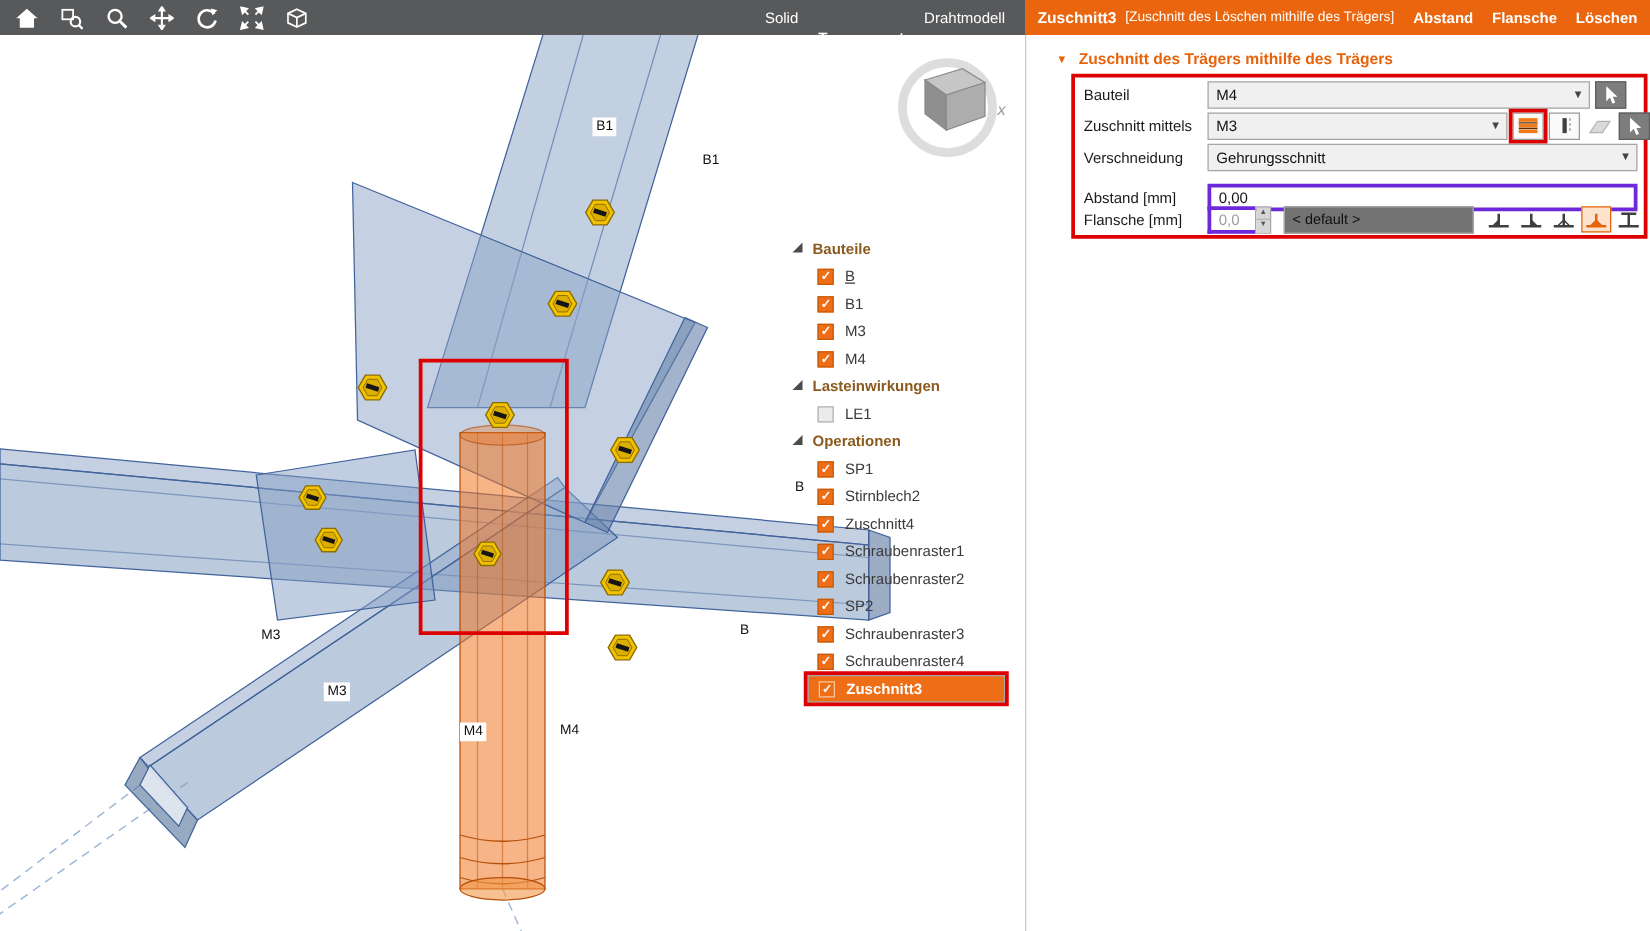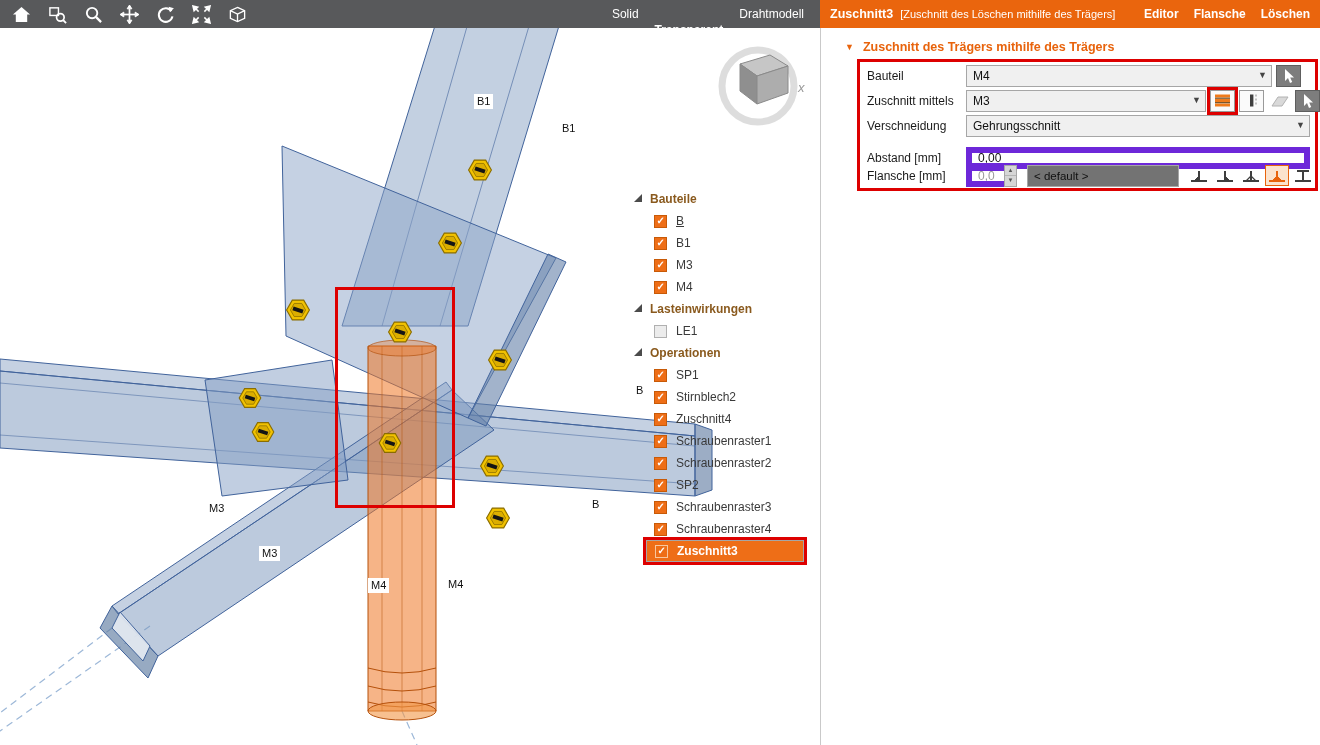--- a/index.html
+++ b/index.html
@@ -52,21 +52,21 @@
            border-left:1px solid #c9c9c9; }
   .sec-head { position:absolute; left:24px; top:12px; display:flex; align-items:center; cursor:pointer; }
   .sec-tri { color:#e8630c; font-size:9px; margin-right:9px; }
   .sec-title { color:#e8630c; font-weight:bold; font-size:12.5px; }
 
   .prow { position:absolute; left:46px; height:23px; display:flex; align-items:center; }
   .plabel { width:99px; font-size:12px; color:#1a1a1a; flex:none; }
   .sel { height:22px; background:#f0f0f0; border:1px solid #a6a6a6; display:flex; align-items:center;
          padding:0 18px 0 6px; font-size:12px; color:#111; position:relative; cursor:pointer; flex:none; }
   .sel .arr { position:absolute; right:4px; top:4px; font-size:9px; color:#444; }
-  .inp { height:22px; border:6px solid #6d28d9; background:#fff; font-size:12px; padding:0 6px;
+  .inp { height:22px; border:3px solid #6d28d9; background:#fff; font-size:12px; padding:0 6px;
          font-family:"Liberation Sans", sans-serif; color:#111; flex:none; }
   .inp.mini { width:38px; color:#9b9b9b; border-right:none; }
   .stepper { width:13px; height:22px; border:1px solid #a6a6a6; display:flex; flex-direction:column; flex:none; }
   .stepper div { flex:1; background:#d6d6d6; font-size:6px; line-height:9px; text-align:center;
                  color:#555; cursor:pointer; }
   .stepper div:first-child { border-bottom:1px solid #b5b5b5; }
   .btn-sm { width:25px; height:22px; border:1px solid #9a9a9a; background:#fafafa; display:flex;
             align-items:center; justify-content:center; cursor:pointer; flex:none; }
   .btn-flat { border-color:transparent; background:transparent; cursor:default; }
   .btn-darkc { background:#7d7d7d; border-color:#5e5e5e; }
@@ -141,21 +141,21 @@
   <div class="tb-spacer"></div>
   <div class="vm">Solid</div>
   <div class="vm active">Transparent</div>
   <div class="vm">Drahtmodell</div>
 </div>
 
 <div class="tb-right">
   <span class="op-title">Zuschnitt3</span>
   <span class="op-sub">[Zuschnitt des Löschen mithilfe des Trägers]</span>
   <span class="tb-spacer"></span>
-  <span class="op-act">Editor</span>
+  <span class="op-act">Abstand</span>
   <span class="op-act">Flansche</span>
   <span class="op-act">Löschen</span>
 </div>
 
 <div class="viewport">
   <svg class="scene" width="820" height="717" viewBox="0 0 820 717">
     <defs>
       <g id="bolt">
         <polygon points="12,0 6,10.4 -6,10.4 -12,0 -6,-10.4 6,-10.4" fill="#f2c200" stroke="#8a6d00" stroke-width="1.2"></polygon>
         <polygon points="8,0 4,6.9 -4,6.9 -8,0 -4,-6.9 4,-6.9" fill="#dcae00" stroke="#8a6d00" stroke-width="0.8"></polygon>

